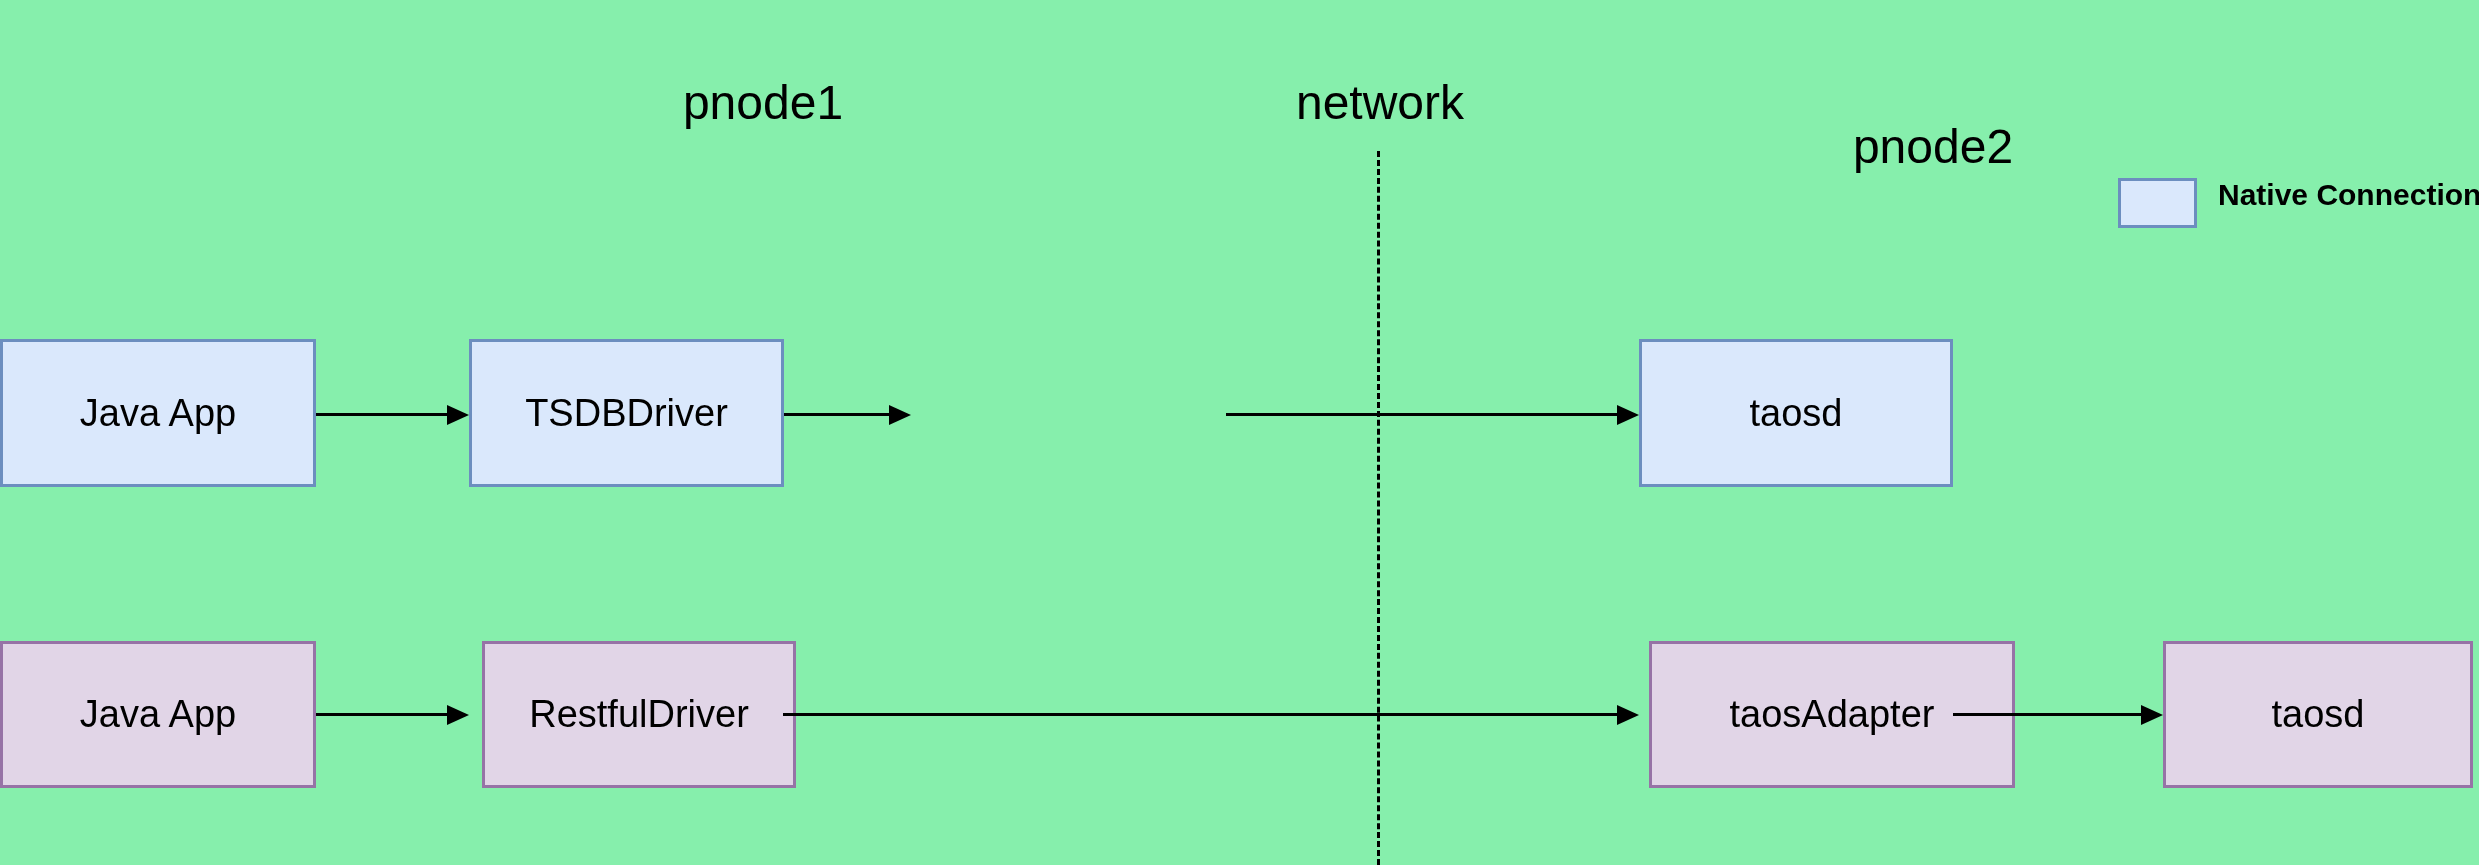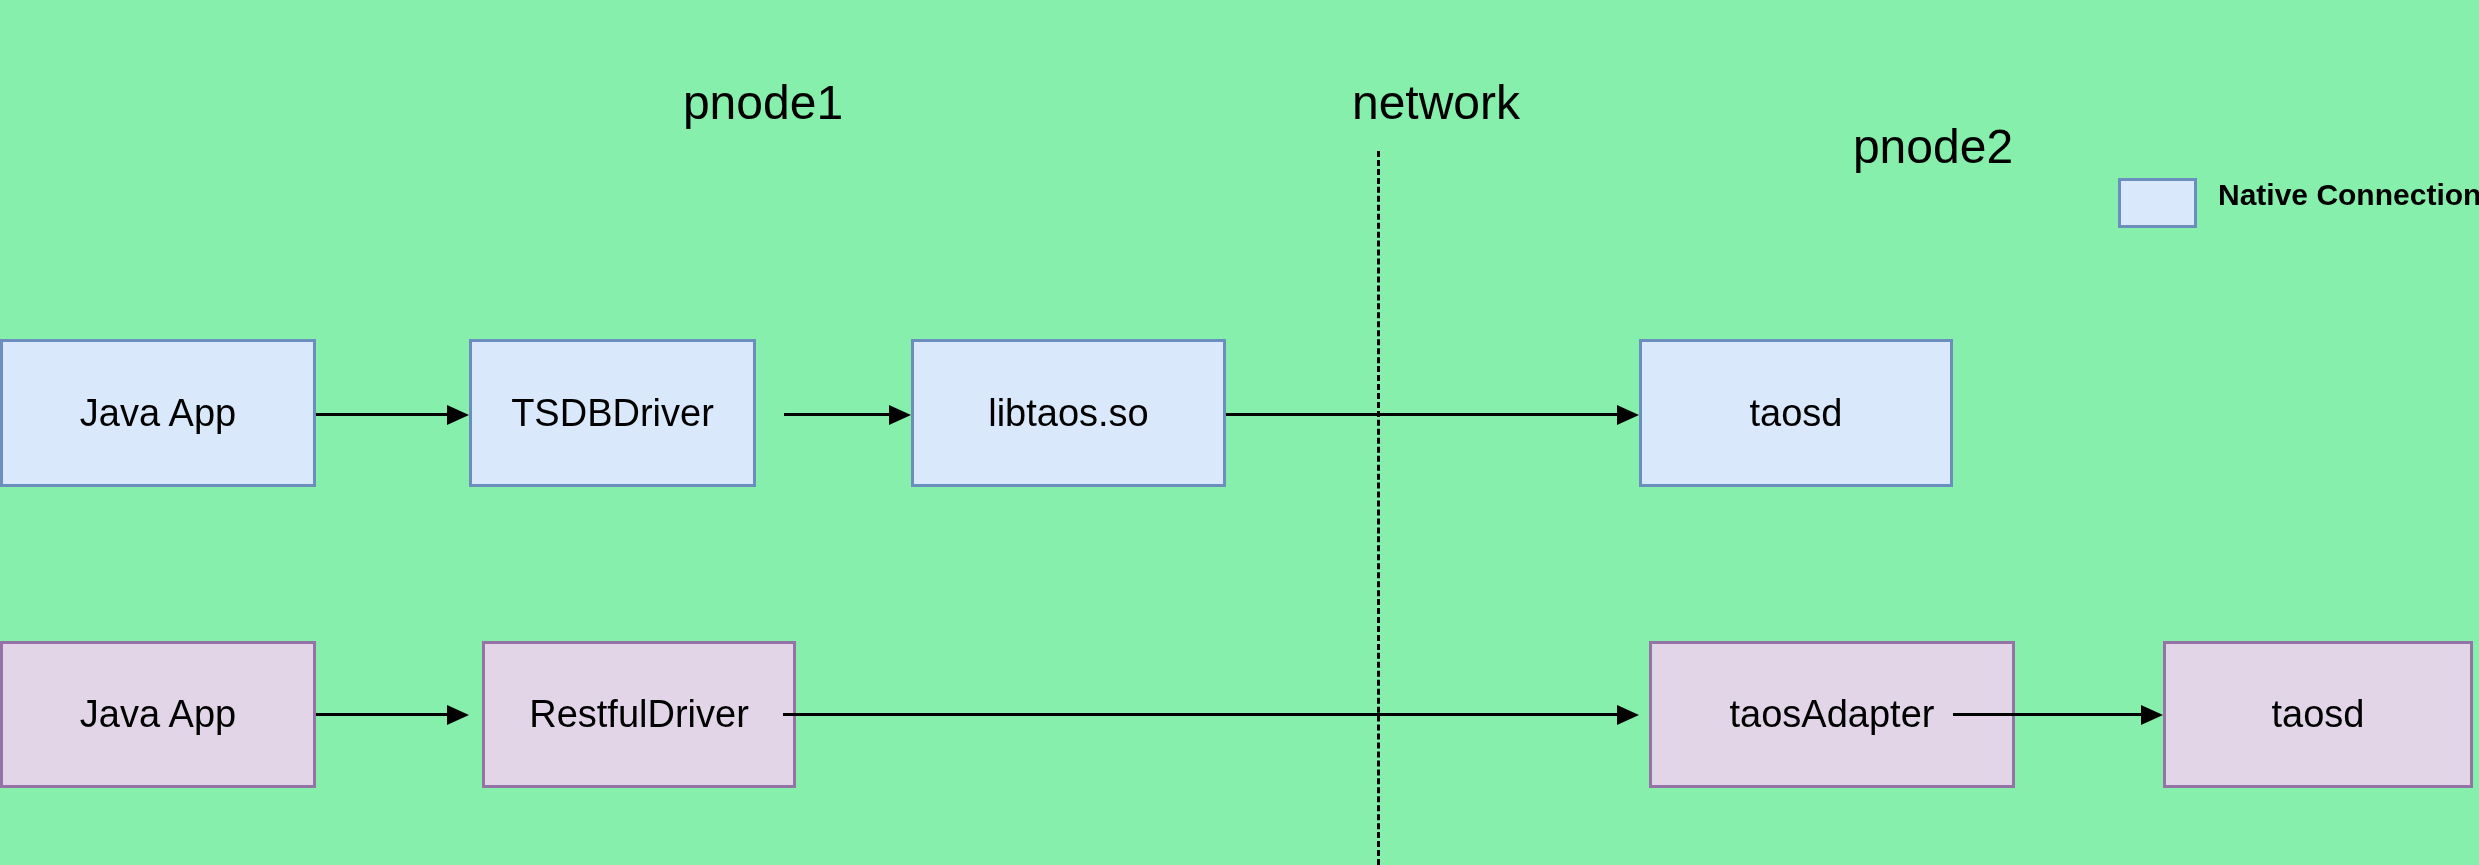--- a/index.html
+++ b/index.html
@@ -21,21 +21,21 @@
   .zone-label {
     position: absolute;
     top: 76px;
     transform: translateX(-50%);
     font-size: 48px;
     line-height: 54px;
     white-space: nowrap;
     color: #000000;
   }
   .zone-pnode1  { left: 763px; }
-  .zone-network { left: 1436px; }
+  .zone-network { left: 1380px; }
   .zone-pnode2  { left: 1933px; margin-top: 44px; }
 
   
   .divider {
     position: absolute;
     left: 1377px;
     top: 151px;
     height: 714px;
     width: 0;
     border-left: 3px dashed #000000;
@@ -57,21 +57,21 @@
     border: 3px solid #6c8ebf;
   }
   .node.rest {
     background: #e1d5e7;
     border: 3px solid #9673a6;
   }
   .row1 { top: 339px; height: 148px; }
   .row2 { top: 641px; height: 147px; }
 
   .n-java1   { left: 0px;    width: 316px; }
-  .n-tsdb    { left: 469px;  width: 287px; text-align: right; }
+  .n-tsdb    { left: 469px;  width: 315px; text-align: right; }
   .n-libtaos { left: 911px;  width: 315px; }
   .n-taosd1  { left: 1639px; width: 314px; }
 
   .n-java2    { left: 0px;    width: 316px; }
   .n-restful  { left: 482px;  width: 314px; }
   .n-adapter  { left: 1649px; width: 366px; }
   .n-taosd2   { left: 2163px; width: 310px; }
 
   
   .arrow {
@@ -141,23 +141,20 @@
   <div class="zone-label zone-pnode2">pnode2</div>
 
   <div class="divider"></div>
 
   <div class="node native row1 n-java1">
     <span>Java App</span>
   </div>
   <div class="node native row1 n-tsdb">
     <span>TSDBDriver</span>
   </div>
-  <div class="node native row1 n-libtaos">
-    <span>libtaos.so</span>
-  </div>
   <div class="node native row1 n-taosd1">
     <span>taosd</span>
   </div>
 
   <div class="node rest row2 n-java2">
     <span>Java App</span>
   </div>
   <div class="node rest row2 n-restful">
     <span>RestfulDriver</span>
   </div>

